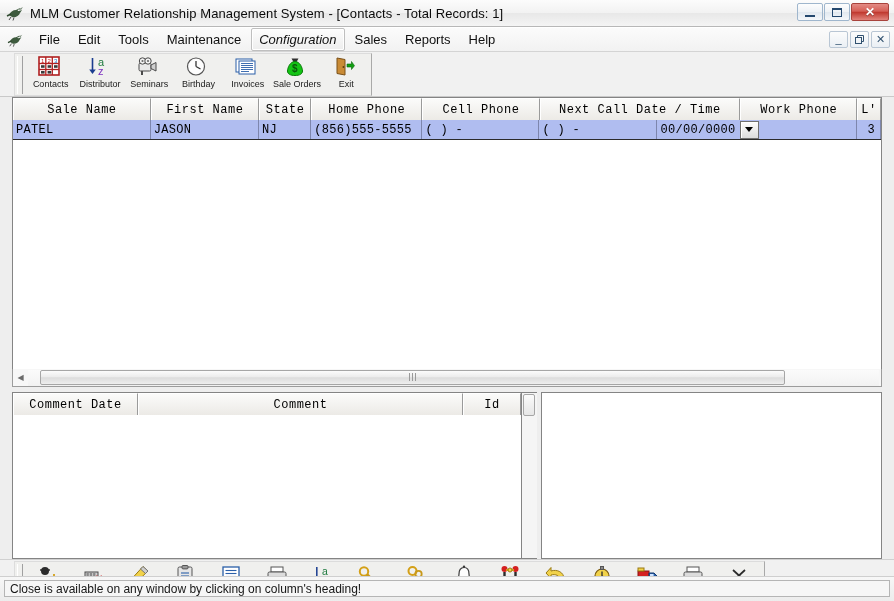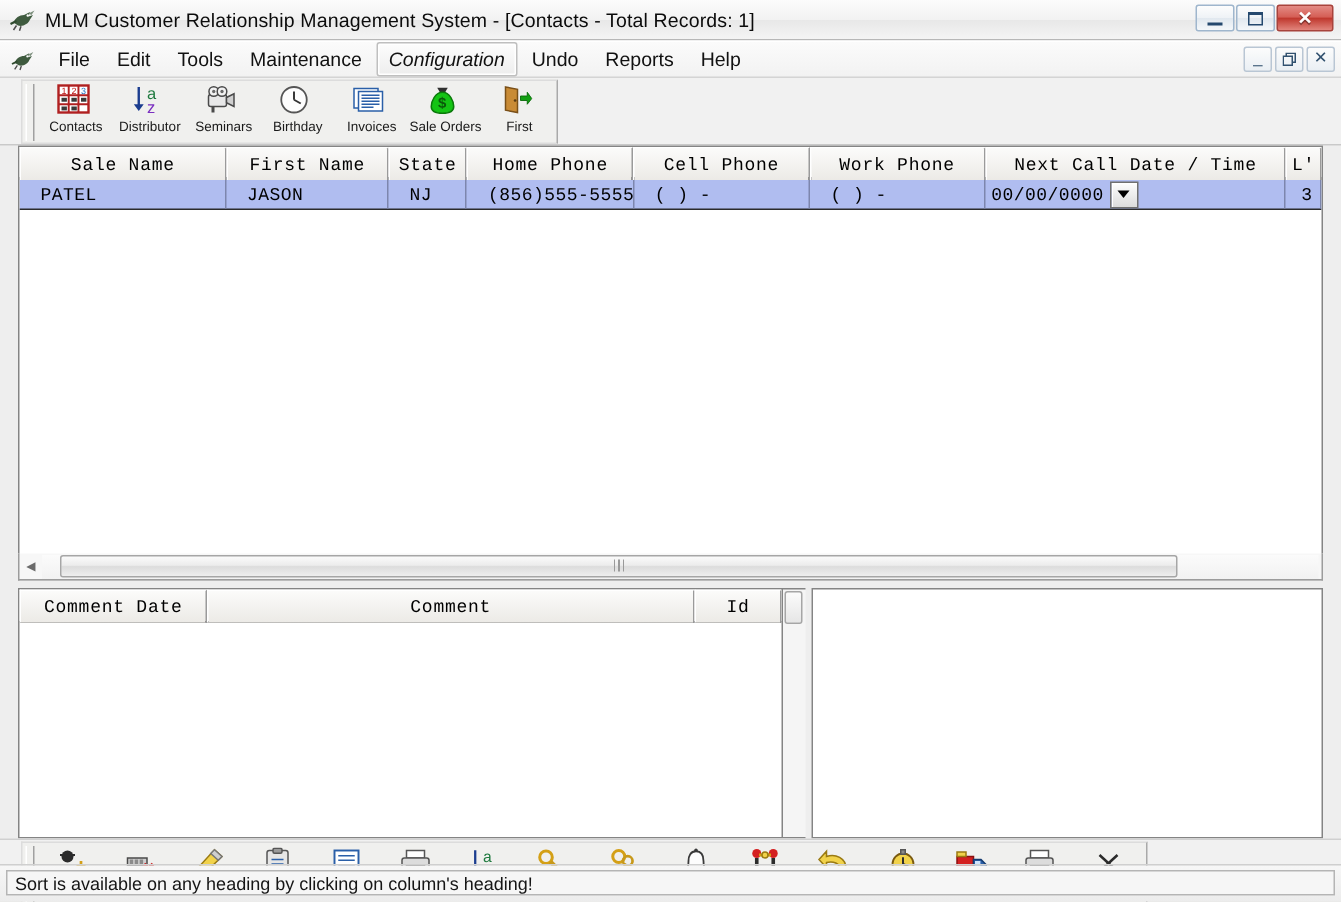--- a/index.html
+++ b/index.html
@@ -139,21 +139,21 @@
     display:flex;height:20px;box-sizing:border-box;
     background:#b0bdf0;
     border-bottom:1px solid #2b2b2b;
   }
   .gc{
     box-sizing:border-box;
     border-right:1px solid #7d86ad;
     font-family:"Liberation Mono","DejaVu Sans Mono",monospace;
     font-size:12px;color:#000;
     display:flex;align-items:center;
-    padding-left:14px;height:19px;overflow:hidden;white-space:nowrap;
+    padding-left:3px;height:19px;overflow:hidden;white-space:nowrap;
     letter-spacing:.3px;
   }
   .gc.right{justify-content:flex-end;padding-right:5px;}
   .gc.has-dd{padding-left:0;}
   .dd-wrap{display:flex;align-items:center;width:100%;height:100%;}
   .dd-val{padding-left:4px;font-family:"Liberation Mono","DejaVu Sans Mono",monospace;font-size:12px;}
   .dd-btn{
     width:17px;height:16px;margin-left:4px;flex:none;
     border:1px solid #707070;
     background:linear-gradient(180deg,#fdfdfd,#dcdcdc);
@@ -285,21 +285,21 @@
           <circle cx="12.5" cy="6.3" r="0.8" fill="#fff"></circle>
           <path d="M5 13 L3 16 M8 13.5 L7 16.5" stroke="#4b4b4b" stroke-width="1" fill="none"></path>
           <path d="M1 12 L5 10" stroke="#2f4a2f" stroke-width="1.4" fill="none"></path>
         </svg>
       </div>
       <div class="menu-item">File</div>
       <div class="menu-item">Edit</div>
       <div class="menu-item">Tools</div>
       <div class="menu-item">Maintenance</div>
       <div class="menu-item active">Configuration</div>
-      <div class="menu-item">Undo</div>
+      <div class="menu-item">Sales</div>
       <div class="menu-item">Reports</div>
       <div class="menu-item">Help</div>
 
       <div class="mdibtns">
         <div class="mdibtn">_</div>
         <div class="mdibtn">
           <svg width="9" height="9" viewBox="0 0 9 9">
               <rect x="0.5" y="2.5" width="6" height="6" fill="none" stroke="#31516f"></rect>
               <path d="M2.5 2.5 L2.5 0.5 L8.5 0.5 L8.5 6.5 L6.5 6.5" fill="none" stroke="#31516f"></path>
             </svg>
@@ -400,34 +400,34 @@
         </div>
 
         <div class="tb-btn">
           <span class="ic">
             <svg width="22" height="21" viewBox="0 0 22 21">
               <path d="M4 2 L12 3.5 L12 19 L4 17.5 Z" fill="#c98b35" stroke="#7a5018"></path>
               <circle cx="10.4" cy="11" r="0.9" fill="#5a3a10"></circle>
               <path d="M14 8 L18.5 8 L18.5 5.5 L21.5 9.7 L18.5 13.5 L18.5 11 L14 11 Z" fill="#12a012" stroke="#0a6a0a" stroke-width="0.6"></path>
             </svg>
           </span>
-          <span class="lb">First</span>
+          <span class="lb">Exit</span>
         </div>
       </div>
     </div>
 
     <div class="child">
       <div class="grid-head">
         <div class="gh" style="width:140px">Sale Name</div>
         <div class="gh" style="width:110px">First Name</div>
         <div class="gh" style="width:53px">State</div>
         <div class="gh" style="width:113px">Home Phone</div>
         <div class="gh" style="width:119px">Cell Phone</div>
+        <div class="gh" style="width:204px">Next Call Date / Time</div>
         <div class="gh" style="width:119px">Work Phone</div>
-        <div class="gh" style="width:204px">Next Call Date / Time</div>
         <div class="gh" style="width:24px;justify-content:flex-start;padding-left:3px">L'</div>
       </div>
 
       <div class="grid-row">
         <div class="gc" style="width:140px">PATEL</div>
         <div class="gc" style="width:110px">JASON</div>
         <div class="gc" style="width:53px">NJ</div>
         <div class="gc" style="width:113px">(856)555-5555</div>
         <div class="gc" style="width:119px">(   )    -</div>
         <div class="gc" style="width:119px">(   )    -</div>
@@ -664,16 +664,16 @@
             </svg>
           </span>
           <span class="lb">Close</span>
         </div>
       </div>
     </div>
 
   </div>
 
   <div class="statusbar">
-    <div class="status-inner">Sort is available on any heading by clicking on column's heading!</div>
+    <div class="status-inner">Close is available on any window by clicking on column's heading!</div>
   </div>
 
 </div>
 
 </body></html>

